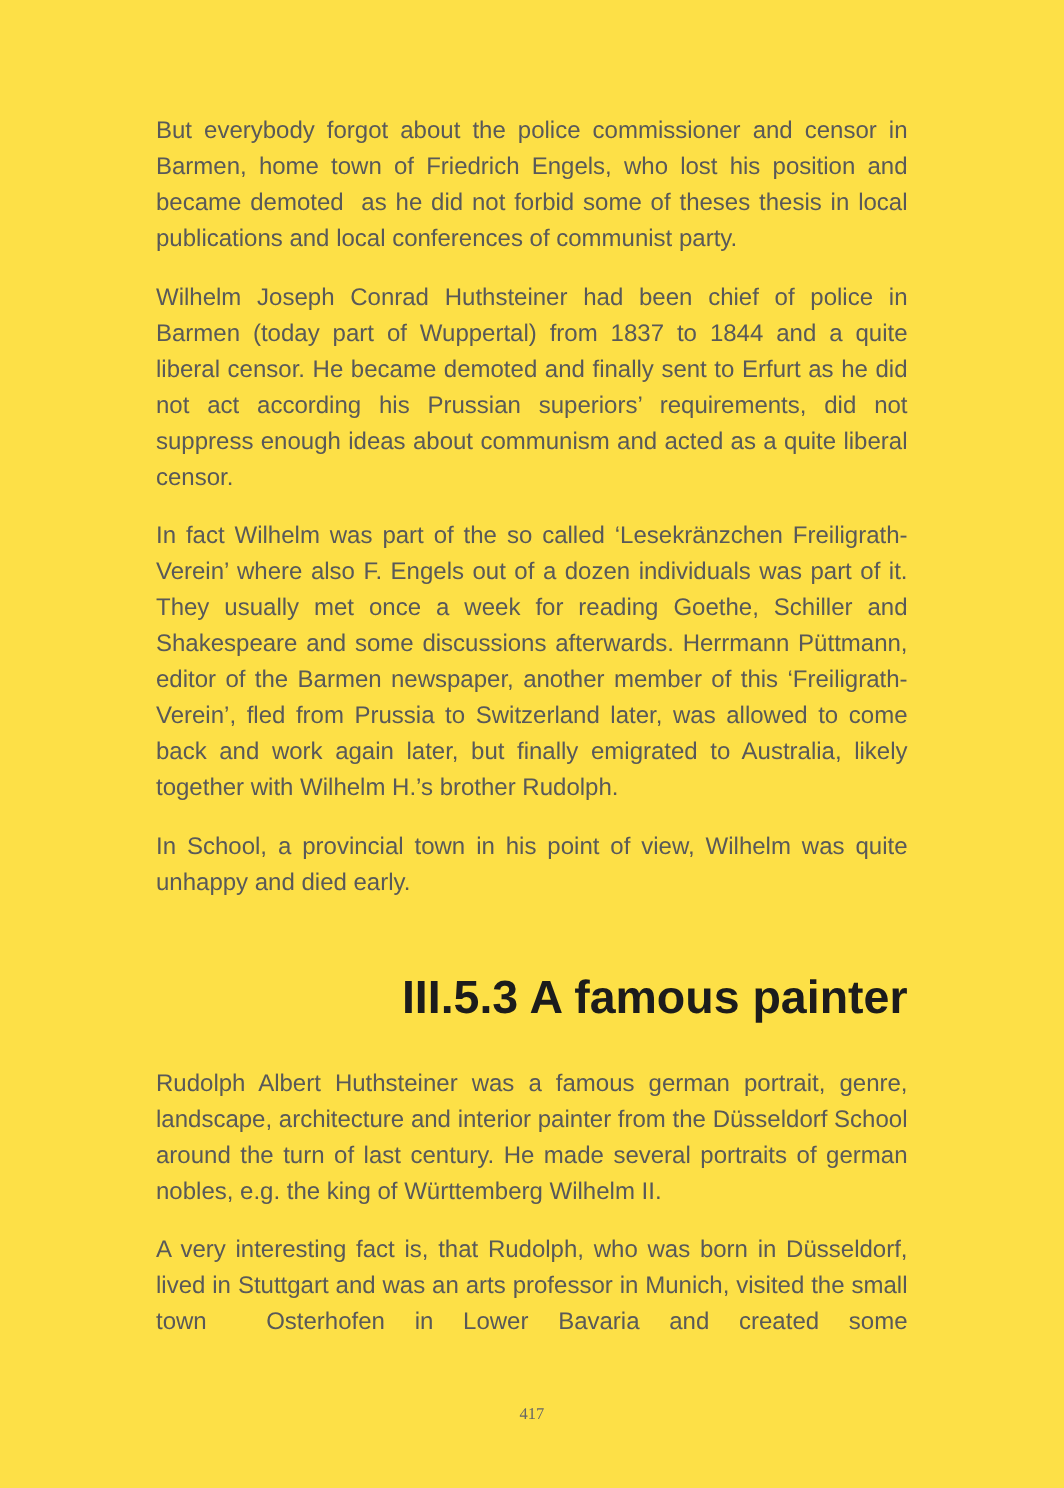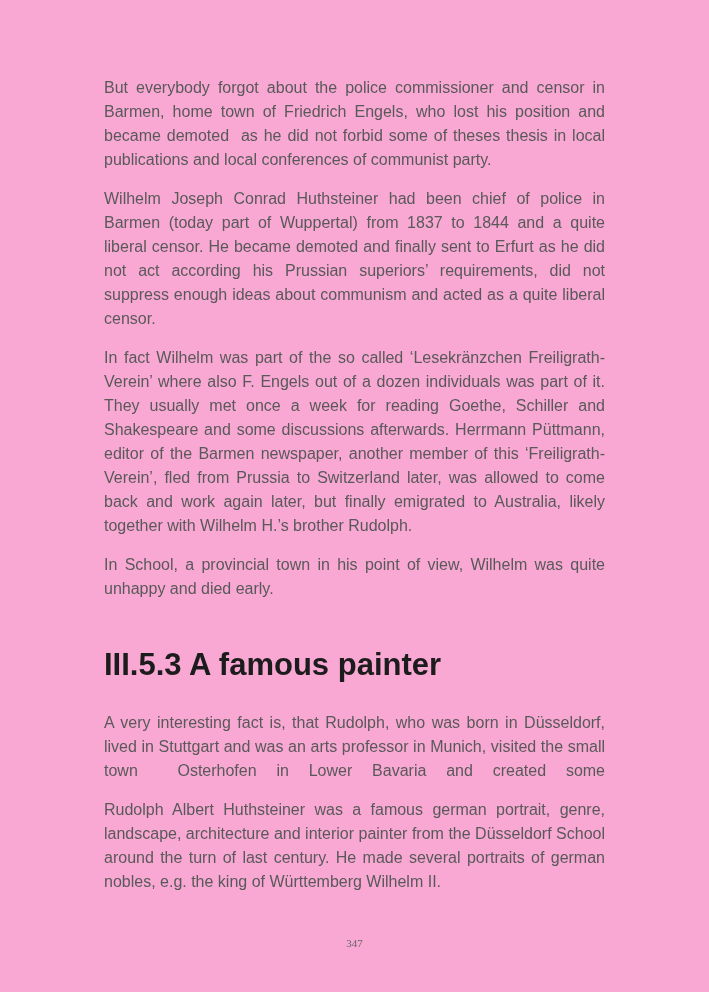--- a/index.html
+++ b/index.html
@@ -6,21 +6,21 @@
     margin: 0;
     padding: 0;
     background: #ffffff;
   }
   .page {
     position: relative;
     width: 709px;
     height: 992px;
     box-sizing: border-box;
     padding: 76px 104px 0 104px;
-    background: #f9a8d4;
+    background: #fde047;
     overflow: hidden;
     font-family: "Liberation Sans", sans-serif;
   }
   .body-para {
     margin: 0 0 15px 0;
     font-size: 16px;
     line-height: 24px;
     color: #595959;
     text-align: justify;
     font-weight: 400;
@@ -28,21 +28,21 @@
   .cut-para {
     
     text-align-last: justify;
   }
   .section-heading {
     margin: 44px 0 26px 0;
     font-size: 31px;
     line-height: 40px;
     font-weight: 700;
     color: #1c1c1c;
-    text-align: left;
+    text-align: right;
     font-family: "Liberation Sans", sans-serif;
   }
   .page-number {
     position: absolute;
     left: 0;
     right: 0;
     top: 936px;
     text-align: center;
     font-family: "Liberation Serif", serif;
     font-size: 11px;
@@ -58,19 +58,19 @@
   <p class="body-para">But everybody forgot about the police commissioner and censor in Barmen, home town of Friedrich Engels, who lost his position and became demoted&nbsp; as he did not forbid some of theses thesis in local publications and local conferences of communist party.</p>
 
   <p class="body-para">Wilhelm Joseph Conrad Huthsteiner had been chief of police in Barmen (today part of Wuppertal) from 1837 to 1844 and a quite liberal censor. He became demoted and finally sent to Erfurt as he did not act according his Prussian superiors’ requirements, did not suppress enough ideas about communism and acted as a quite liberal censor.</p>
 
   <p class="body-para">In fact Wilhelm was part of the so called ‘Lesekränzchen Freiligrath-Verein’ where also F. Engels out of a dozen individuals was part of it. They usually met once a week for reading Goethe, Schiller and Shakespeare and some discussions afterwards. Herrmann Püttmann, editor of the Barmen newspaper, another member of this ‘Freiligrath-Verein’, fled from Prussia to Switzerland later, was allowed to come back and work again later, but finally emigrated to Australia, likely together with Wilhelm H.’s brother Rudolph.</p>
 
   <p class="body-para">In School, a provincial town in his point of view, Wilhelm was quite unhappy and died early.</p>
 
   <h2 class="section-heading">III.5.3 A famous painter</h2>
 
+  <p class="body-para">Rudolph Albert Huthsteiner was a famous german portrait, genre, landscape, architecture and interior painter from the Düsseldorf School around the turn of last century. He made several portraits of german nobles, e.g. the king of Württemberg Wilhelm II.</p>
+
   <p class="body-para cut-para">A very interesting fact is, that Rudolph, who was born in Düsseldorf, lived in Stuttgart and was an arts professor in Munich, visited the small town&nbsp; Osterhofen in Lower Bavaria and created some</p>
 
-  <p class="body-para">Rudolph Albert Huthsteiner was a famous german portrait, genre, landscape, architecture and interior painter from the Düsseldorf School around the turn of last century. He made several portraits of german nobles, e.g. the king of Württemberg Wilhelm II.</p>
-
-  <div class="page-number">347</div>
+  <div class="page-number">417</div>
 
 </div>
 
 </body></html>

